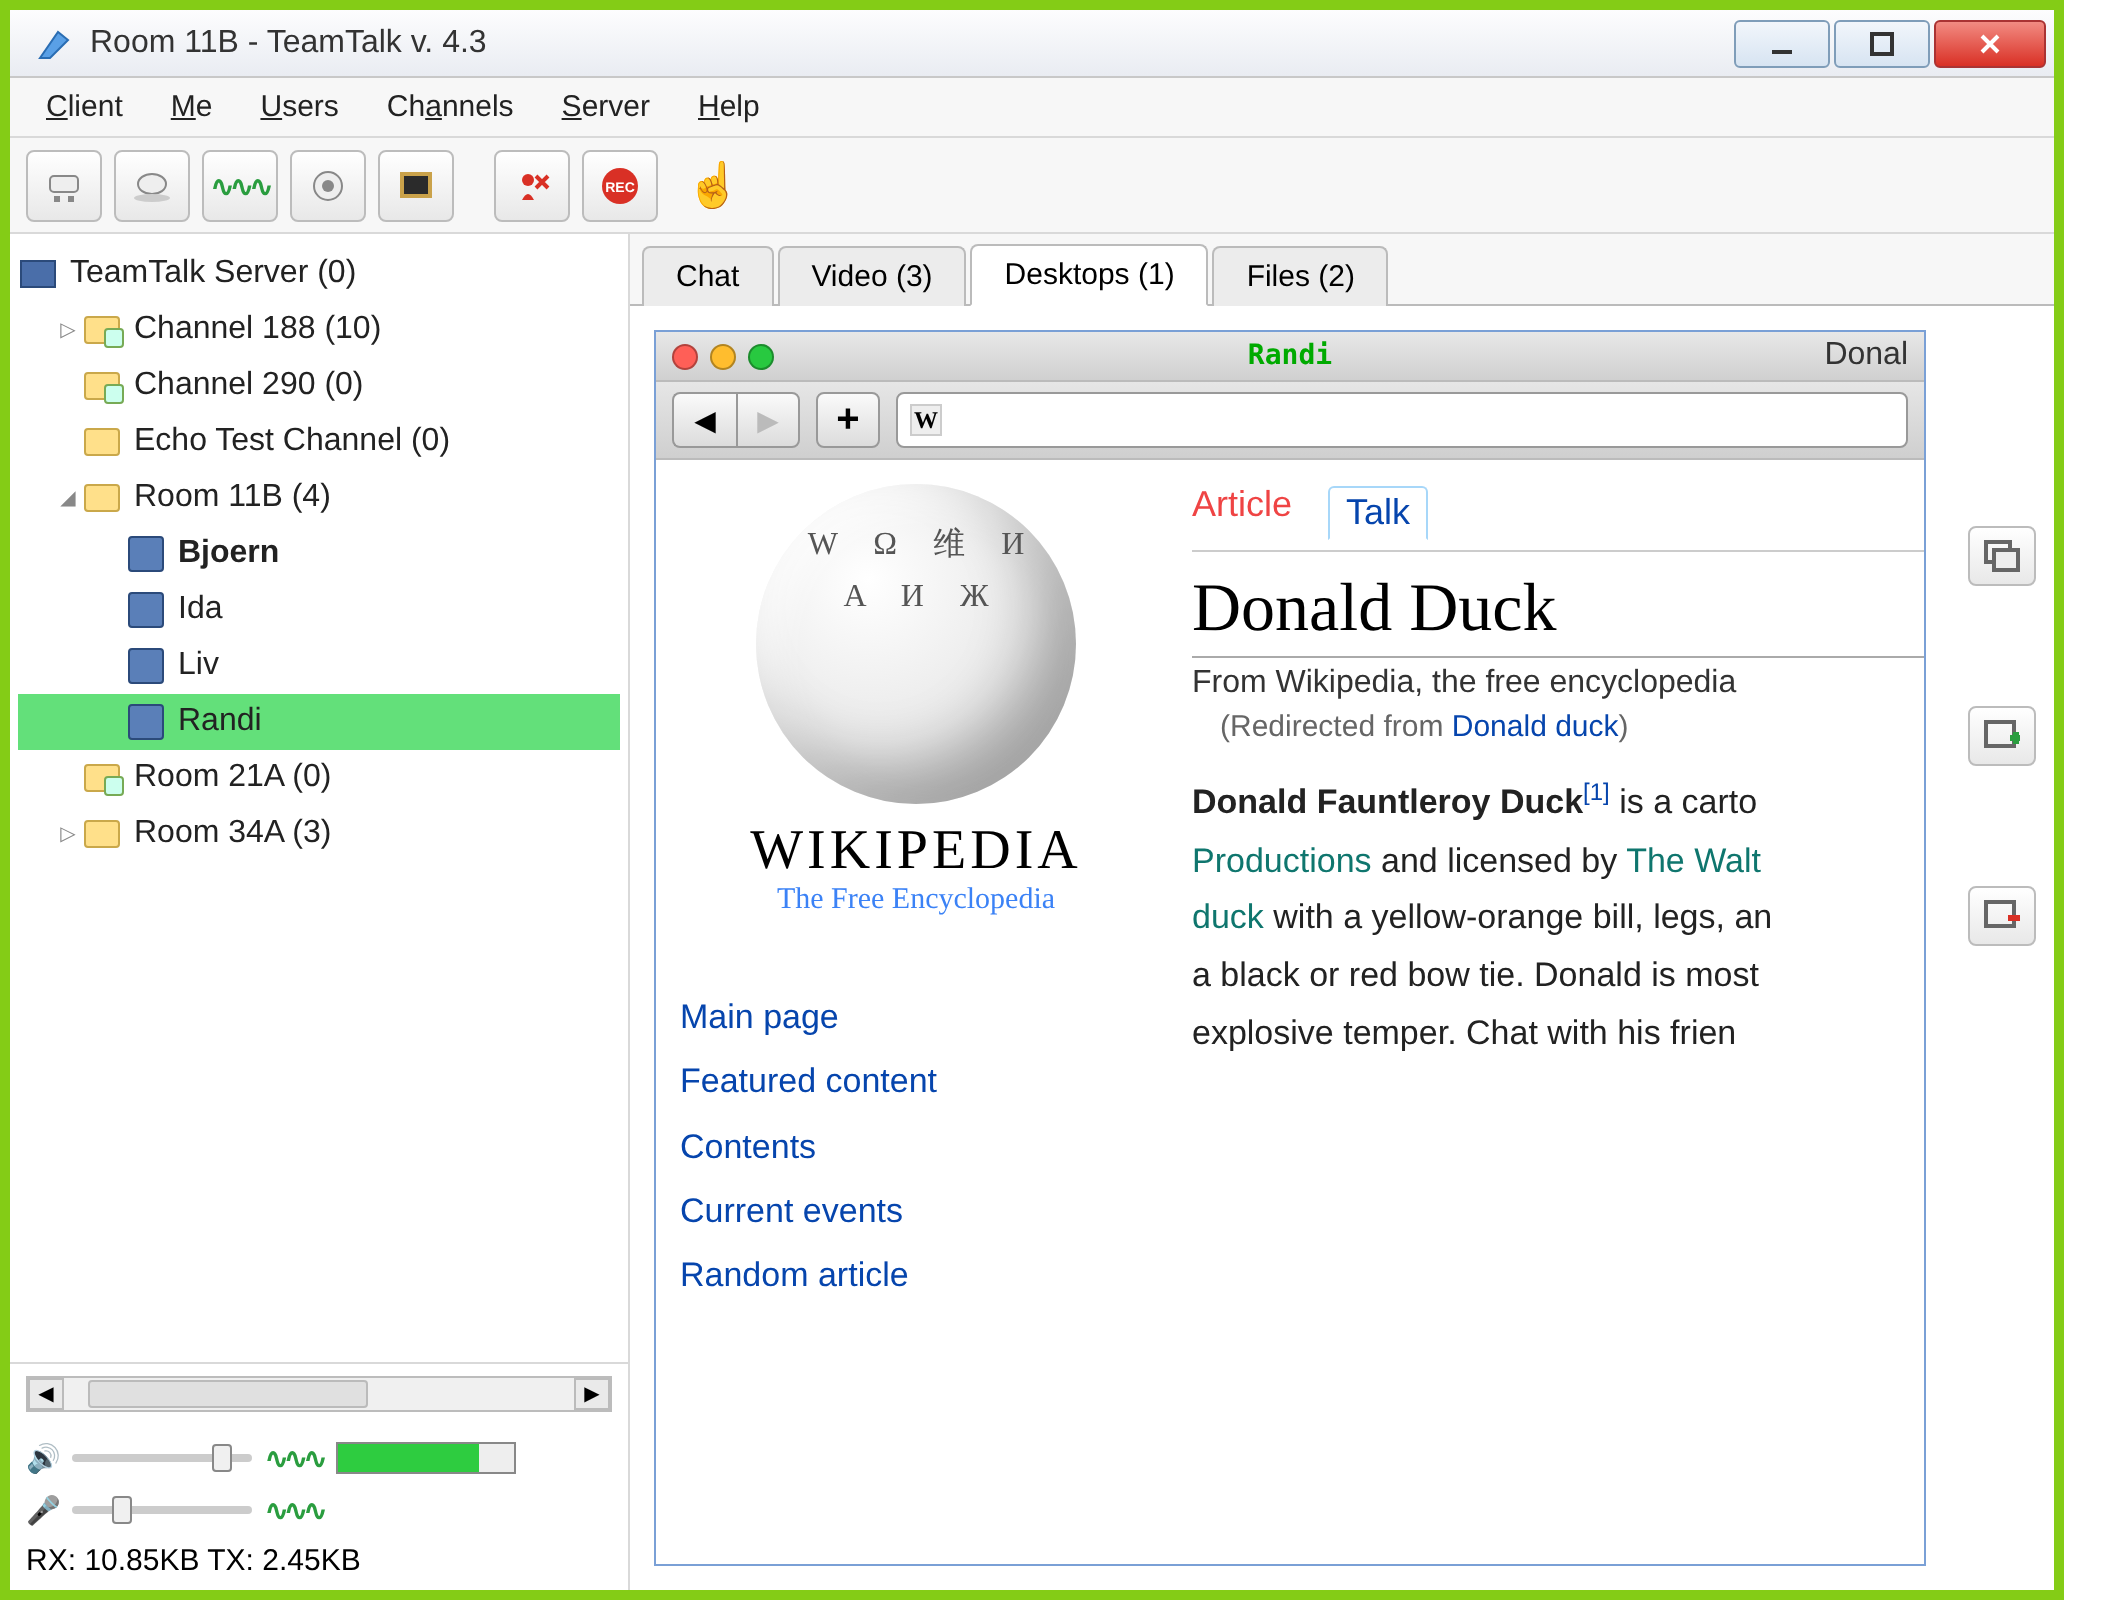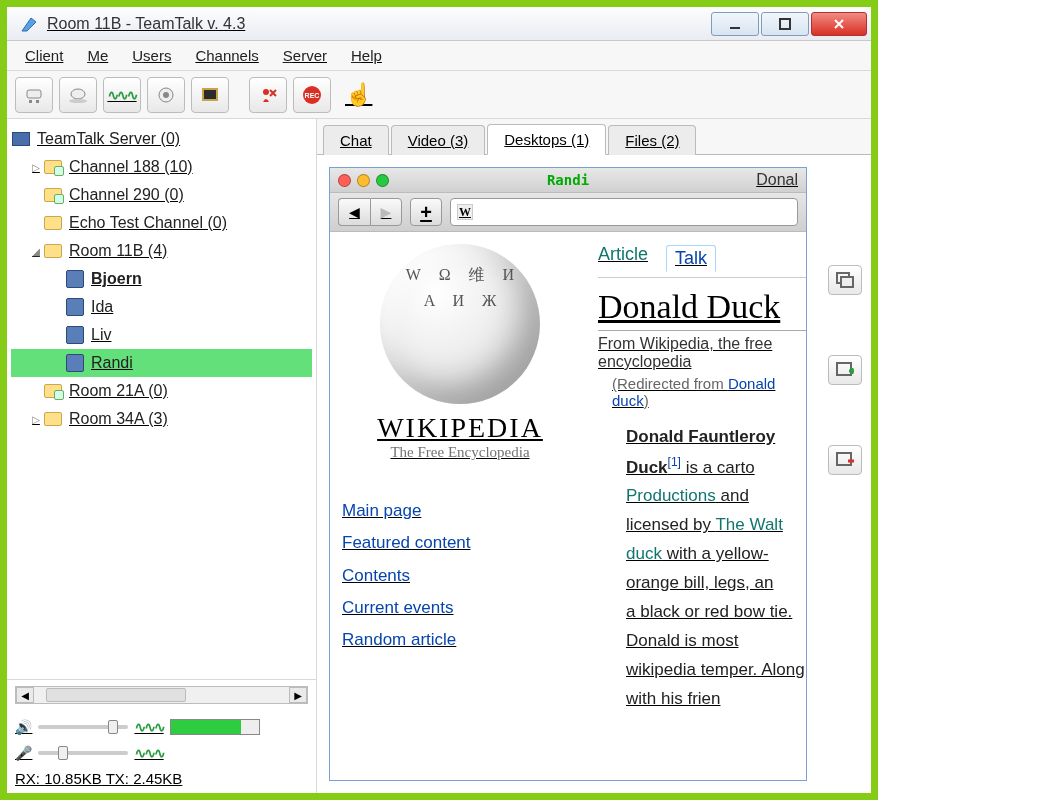--- a/index.html
+++ b/index.html
@@ -1,18 +1,18 @@
 <!DOCTYPE html>
 <html><head>
 <meta charset="utf-8">
 <style>
 * { box-sizing: border-box; margin: 0; padding: 0; }
 body { font-family: "Segoe UI", Tahoma, sans-serif; font-size: 14px; background: #fff; width: 1060px; height: 800px; overflow: hidden; }
 
-.window { width: 878px; height: 800px; border: 7px solid #84cc16; background: #fff; display: flex; flex-direction: column; text-decoration: underline; }
+.window { width: 1032px; height: 800px; border: 5px solid #84cc16; background: #fff; display: flex; flex-direction: column; }
 
 
 .titlebar { height: 34px; background: linear-gradient(#fdfdfe,#e9ecf2); display: flex; align-items: center; padding: 0 4px; border-bottom: 1px solid #c8c8c8; }
 .titlebar .app-icon { width: 20px; height: 20px; margin: 0 8px; }
 .titlebar .title { flex: 1; font-size: 16px; color: #333; }
 .win-btns { display: flex; gap: 2px; }
 .win-btn { width: 48px; height: 24px; border: 1px solid #7f9db9; border-radius: 3px; background: linear-gradient(#f2f6fb,#d7e4f2); display: flex; align-items: center; justify-content: center; }
 .win-btn.close { width: 56px; background: linear-gradient(#f28b82,#d93025); border-color: #a33; }
 .win-btn svg { width: 14px; height: 14px; }
 
@@ -85,34 +85,34 @@
 .seg-btn.sq { width: 32px; }
 .url-field { flex: 1; height: 28px; border: 1px solid #999; background: #fff; border-radius: 4px; display: flex; align-items: center; padding: 0 6px; font-family: monospace; font-size: 16px; }
 .url-field .favicon { width: 16px; height: 16px; margin-right: 6px; background: #eee; border: 1px solid #ccc; display: inline-flex; align-items: center; justify-content: center; font-family: serif; font-weight: bold; font-size: 12px; }
 
 .wiki-body { display: flex; height: calc(100% - 64px); overflow: hidden; }
 .wiki-left { width: 260px; padding: 12px; }
 .wiki-logo { text-align: center; }
 .wiki-globe { width: 160px; height: 160px; margin: 0 auto 8px; border-radius: 50%; background: radial-gradient(circle at 35% 30%, #fff 0%, #e8e8e8 55%, #c8c8c8 100%); box-shadow: inset -18px -18px 30px rgba(0,0,0,0.25), inset 8px 8px 18px rgba(255,255,255,0.8); position: relative; }
 .wiki-globe::after { content: "W Ω 维 И A И Ж"; position: absolute; inset: 18px; color: #555; font-family: serif; font-size: 16px; line-height: 1.6; word-spacing: 14px; text-align: center; }
 .wiki-word { font-family: "Times New Roman", serif; font-size: 28px; letter-spacing: 2px; }
-.wiki-tag { font-family: "Times New Roman", serif; font-size: 15px; color: #737373; }
+.wiki-tag { font-family: "Times New Roman", serif; font-size: 15px; color: #3b82f6; }
 .wiki-nav { margin-top: 34px; }
 .wiki-nav a { display: block; color: #0645ad; font-size: 17px; line-height: 1.9; text-decoration: none; }
 
 .wiki-main { flex: 1; padding: 12px 0 12px 8px; overflow: hidden; }
 .wiki-tabs { display: flex; gap: 18px; font-size: 18px; margin-bottom: 10px; border-bottom: 1px solid #ccc; padding-bottom: 6px; }
-.wiki-tabs .wt { color: #0f766e; }
+.wiki-tabs .wt { color: #ef4444; }
 .wiki-tabs .wt.link { color: #0645ad; }
 .wiki-tabs .wt.active { border: 1px solid #a7d7f9; border-bottom: 1px solid #fff; padding: 2px 8px; background: #fff; border-radius: 3px 3px 0 0; position: relative; top: 1px; }
 .wiki-h1 { font-family: Georgia, serif; font-size: 34px; font-weight: normal; border-bottom: 1px solid #aaa; padding-bottom: 4px; }
 .wiki-sub { color: #333; font-size: 16px; margin-top: 4px; }
 .wiki-redir { color: #666; font-size: 15px; margin: 4px 0 14px 14px; }
 .wiki-redir a { color: #0645ad; text-decoration: none; }
-.wiki-para { font-size: 17px; line-height: 1.7; color: #222; margin-left: 28px; }
+.wiki-para { font-size: 17px; line-height: 1.7; color: #222; }
 .wiki-para a { color: #0f766e; text-decoration: none; }
 .wiki-para sup { color: #0645ad; font-size: 12px; }
 </style>
 </head>
 <body>
 
 <div class="window">
 
   <div class="titlebar">
     <span class="app-icon">
@@ -372,21 +372,21 @@
                 <h1 class="wiki-h1">Donald Duck</h1>
                 <div class="wiki-sub">From Wikipedia, the free encyclopedia</div>
                 <div class="wiki-redir">
                   <span>(Redirected from </span><a>Donald duck</a><span>)</span>
                 </div>
                 <p class="wiki-para">
                   <b>Donald Fauntleroy Duck</b><sup>[1]</sup><span> is a carto</span><br>
                   <a>Productions</a><span> and licensed by </span><a>The Walt</a><br>
                   <a>duck</a><span> with a yellow-orange bill, legs, an</span><br>
                   <span>a black or red bow tie. Donald is most</span><br>
-                  <span>wikipedia temper. Along with his frien</span>
+                  <span>explosive temper. Chat with his frien</span>
                 </p>
               </div>
             </div>
           </div>
         </div>
         <div class="side-buttons">
           <div class="side-btn">
               <svg width="18" height="16" viewBox="0 0 18 16">
                 <rect x="1" y="1" width="12" height="10" fill="none" stroke="#666" stroke-width="2"></rect>
                 <rect x="5" y="5" width="12" height="10" fill="#eee" stroke="#666" stroke-width="2"></rect>

